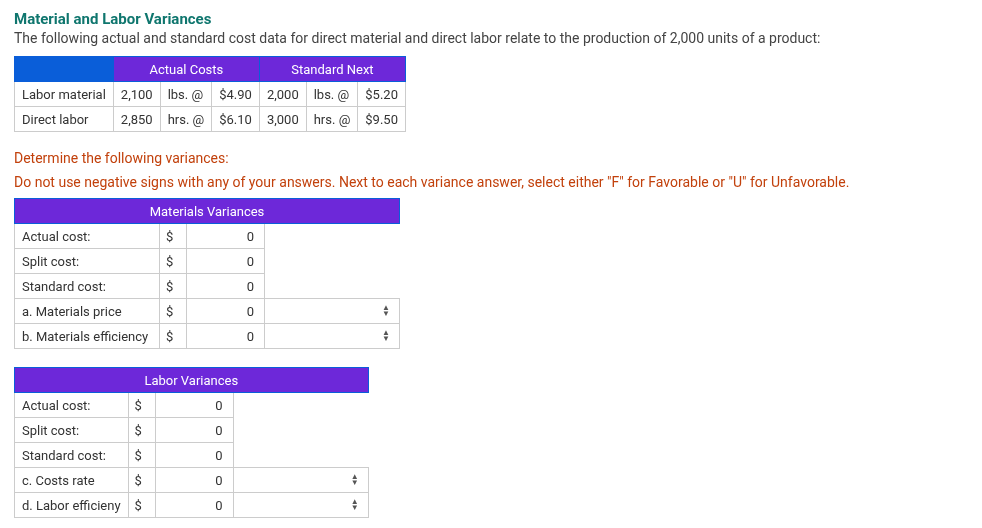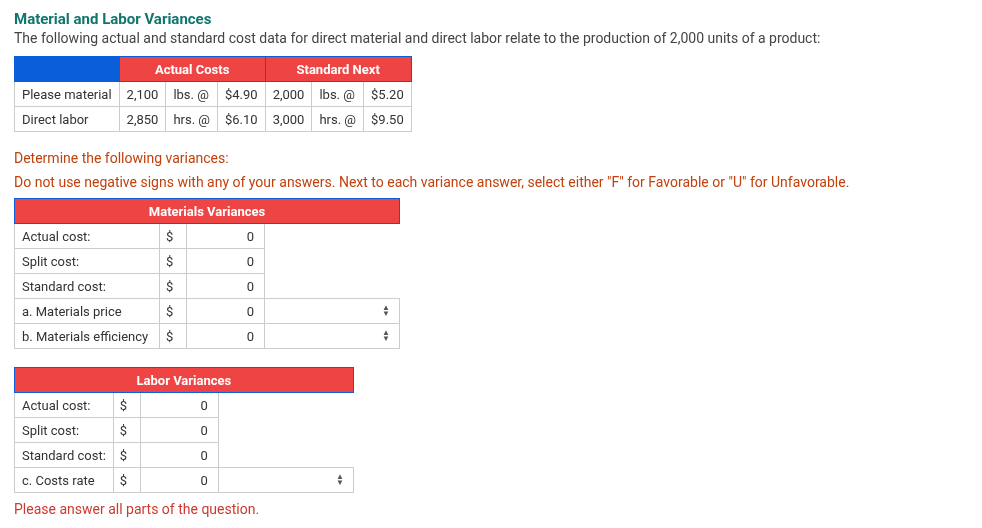--- a/index.html
+++ b/index.html
@@ -29,23 +29,23 @@
   td, th {
     border: 1px solid #ccc;
     padding: 3px 7px;
     font-size: 13px;
     text-align: left;
     color: #333;
     vertical-align: middle;
     height: 18px;
   }
   .hdr {
-    background: #ef4444;
+    background: #6d28d9;
     color: #fff;
-    font-weight: 700;
+    font-weight: 400;
     text-align: center;
     border: 1px solid #0a5ed9;
   }
   .hdr-empty {
     background: #0a5ed9;
     border: 1px solid #0a5ed9;
   }
   .num { text-align: left; }
   .dollar-col { width: 14px; text-align: left; padding-left:6px; padding-right:6px;}
   .val-col { width: 60px; text-align: right; padding-right:10px;}
@@ -82,21 +82,21 @@
 <p class="intro">The following actual and standard cost data for direct material and direct labor relate to the production of 2,000 units of a product:</p>
 
 <table class="costtable">
   <tbody>
       <tr>
     <td class="hdr-empty"></td>
     <td class="hdr" colspan="3">Actual Costs</td>
     <td class="hdr" colspan="3">Standard Next</td>
   </tr>
   <tr>
-    <td>Please material</td>
+    <td>Labor material</td>
     <td class="num">2,100</td>
     <td>lbs. @</td>
     <td class="num">$4.90</td>
     <td class="num">2,000</td>
     <td>lbs. @</td>
     <td class="num">$5.20</td>
   </tr>
   <tr>
     <td>Direct labor</td>
     <td class="num">2,850</td>
@@ -187,16 +187,27 @@
     <td>c. Costs rate</td>
     <td class="dollar-col">$</td>
     <td class="val-col">0</td>
     <td class="select-cell">
       <span class="sorticons">
             <span class="up">▲</span>
             <span class="down">▼</span>
           </span>
     </td>
   </tr>
+  <tr>
+    <td>d. Labor efficieny</td>
+    <td class="dollar-col">$</td>
+    <td class="val-col">0</td>
+    <td class="select-cell">
+      <span class="sorticons">
+            <span class="up">▲</span>
+            <span class="down">▼</span>
+          </span>
+    </td>
+  </tr>
 </tbody>
   </table>
 
 <p class="warn">Please answer all parts of the question.</p>
 
 </body></html>

